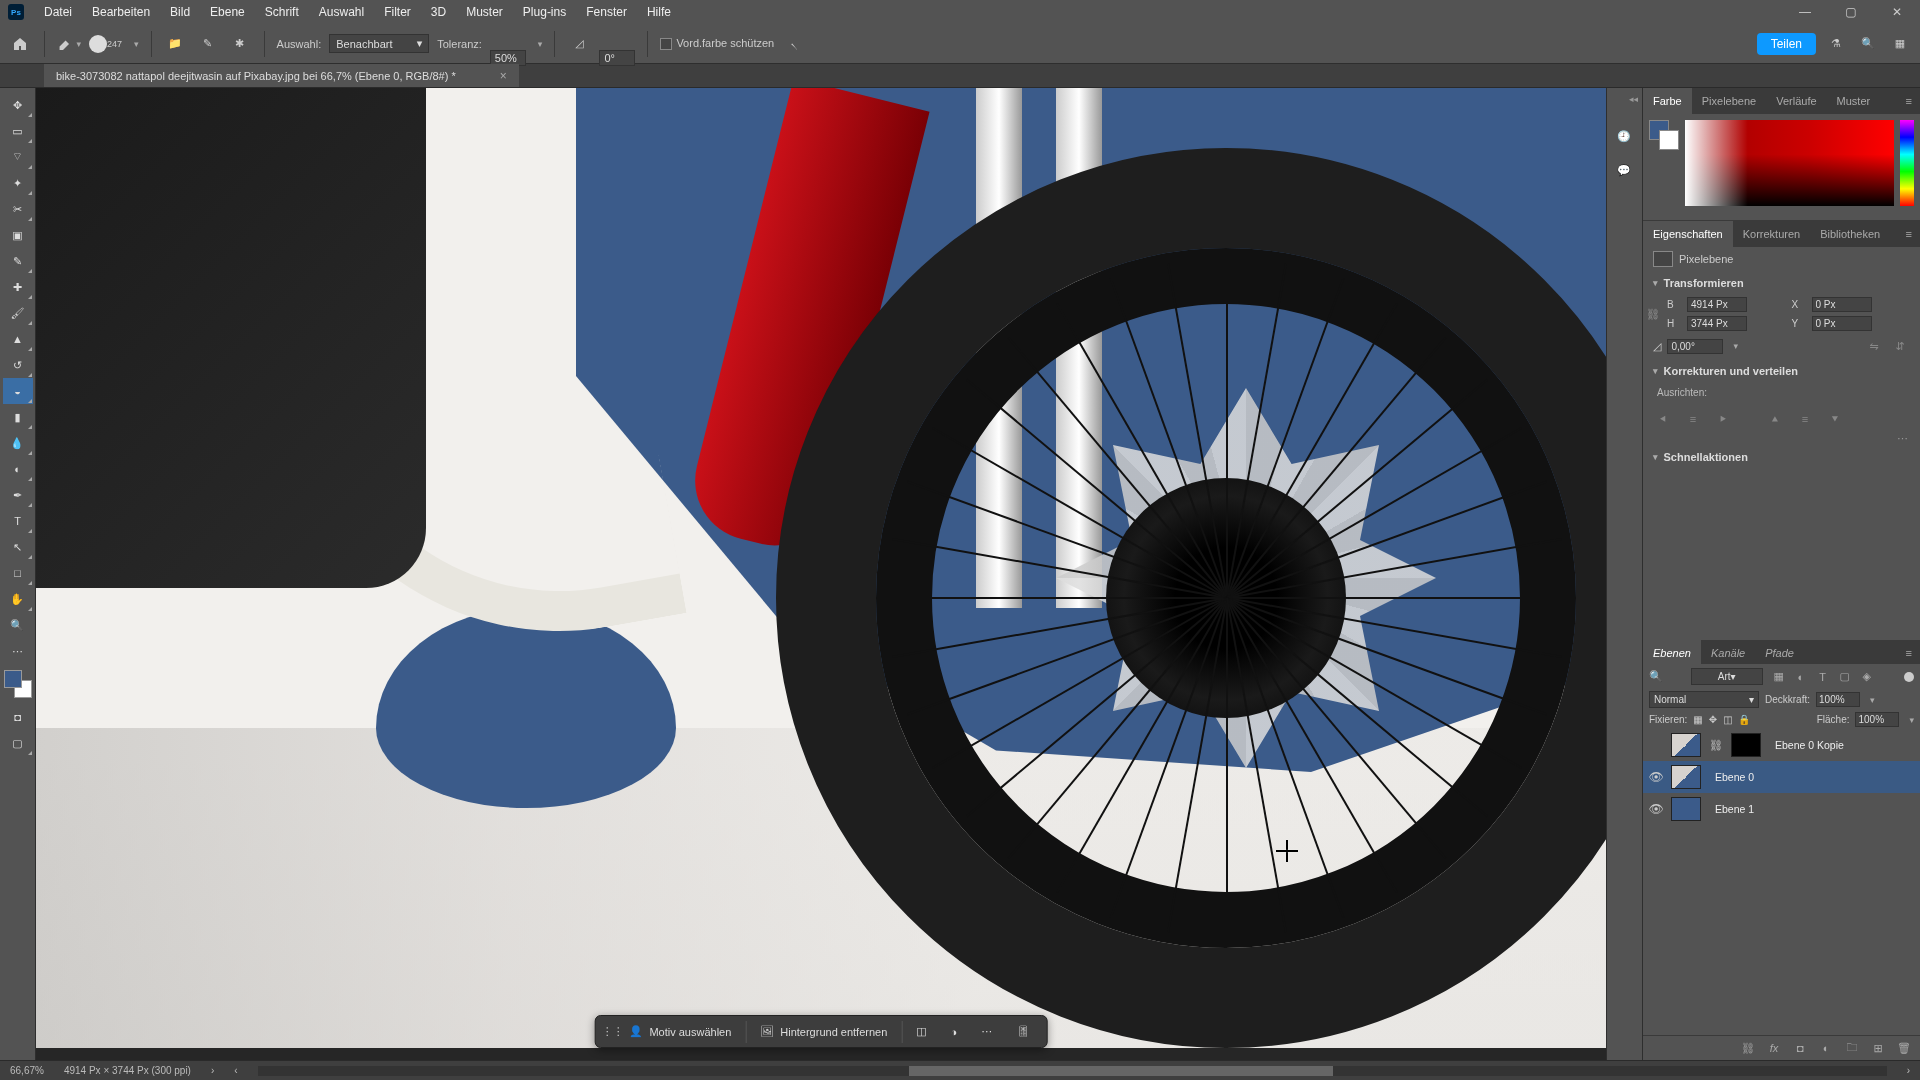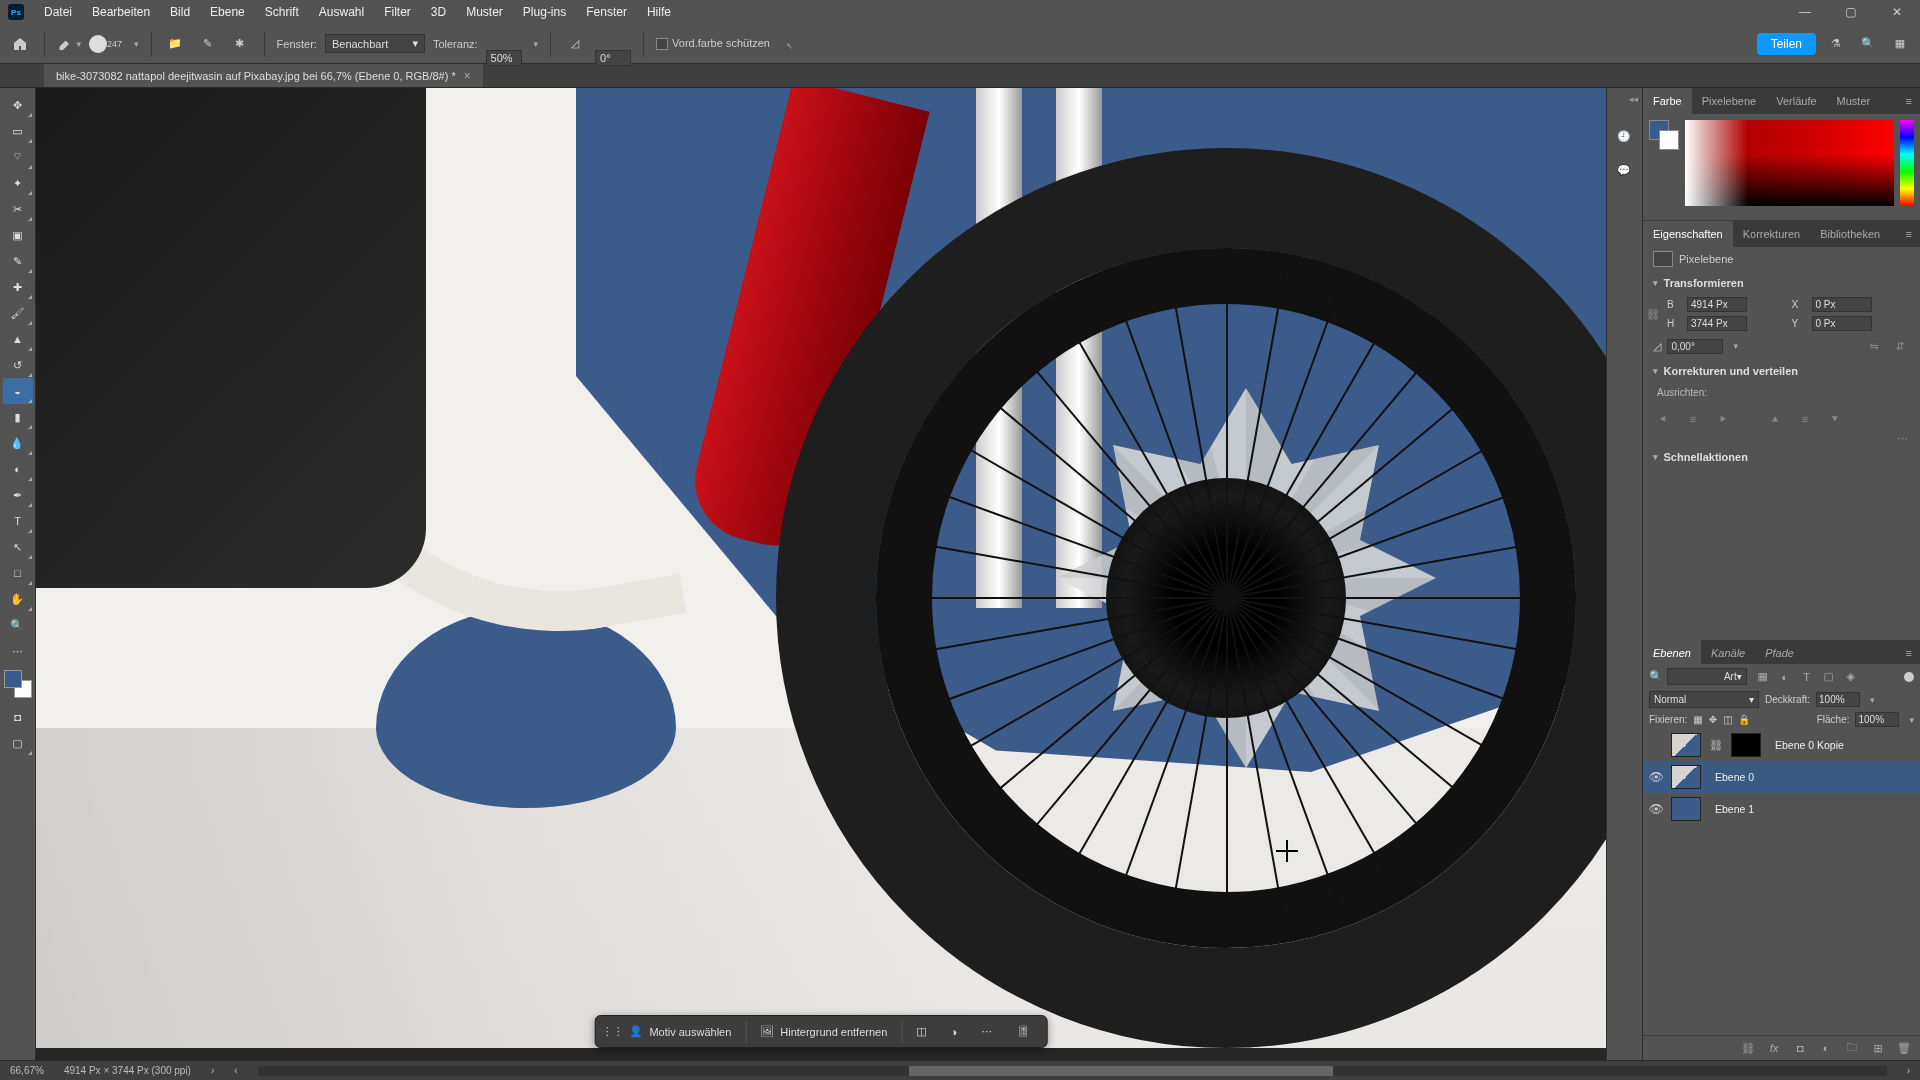--- a/index.html
+++ b/index.html
@@ -22,21 +22,21 @@
 .dd-arrow { font-size:9px; margin-left:4px; color:#aaa; }
 .opt-label { font-size:11px; color:#ccc; }
 .opt-select { background:#444; border:1px solid #333; padding:2px 6px; font-size:11px; color:#ddd; width:100px; display:flex; justify-content:space-between; align-items:center; }
 .opt-input { background:#444; border:1px solid #333; padding:1px 4px; font-size:11px; color:#ddd; width:36px;margin-top:29px; }
 .opt-chk { width:12px; height:12px; border:1px solid #888; background:#444; display:inline-block; vertical-align:middle; margin-right:4px;}
 .icon-btn { width:24px; height:24px; display:flex; align-items:center; justify-content:center; color:#ccc; }
 .share-btn { background:#0d99ff; color:#fff; padding:4px 14px; border-radius:4px; font-size:12px; margin-left:auto; }
 
 
 .doc-tab-bar { height: 24px; background: #3f3f3f; display: flex; align-items: stretch; padding-left: 44px; border-bottom:1px solid #2a2a2a;}
-.doc-tab { background:#535353; padding:0 12px; display:flex; align-items:center; font-size:11px; color:#ddd; position:relative; }
+.doc-tab { background:#535353; padding:0 12px; display:flex; align-items:center; font-size:11px; color:#ddd; position:relative;gap:36px; }
 .doc-tab .close { margin-left:8px; font-size:12px; color:#aaa;}
 
 
 .main { display:flex; height: calc(1080px - 24px - 40px - 24px - 20px); }
 .tools { width:36px; background:#535353; border-right:1px solid #2e2e2e; display:flex; flex-direction:column; align-items:center; padding-top:4px; gap:0;}
 .tool { width:30px; height:26px; display:flex; align-items:center; justify-content:center; color:#ddd; position:relative; }
 .tool.active { background:#3a6ea5; }
 .tool .corner { position:absolute; right:1px; bottom:1px; width:0; height:0; border-left:4px solid transparent; border-bottom:4px solid #aaa;}
 .fg-bg { width:28px; height:28px; position:relative; margin-top:6px;}
 .fg-bg .fg { width:18px; height:18px; background:#3b5b8a; border:1px solid #999; position:absolute; top:0; left:0; z-index:2;}
@@ -103,21 +103,21 @@
 .tf-input { background:#444; border:1px solid #333; color:#ddd; padding:1px 3px; font-size:10px; width:60px;}
 .tf-link { grid-row: span 2; width:14px; display:flex; align-items:center; justify-content:center; color:#999;}
 .tf-angle { display:flex; align-items:center; gap:6px; padding:4px 10px;}
 .align-row { display:flex; gap:10px; padding:4px 10px;}
 .align-btn { width:20px; height:18px; border:1px solid transparent; display:flex; align-items:center; justify-content:center; color:#888;}
 .more-dots { text-align:right; padding:0 12px; color:#999;}
 
 .layers-tabs { display:flex; height:24px; background:#3a3a3a; margin-top:auto;font-style:italic;}
 .layers-body { flex:0 0 auto; }
 .layer-filter { display:flex; align-items:center; gap:4px; padding:4px 6px;}
-.lf-select { background:#444; border:1px solid #333; color:#ddd; font-size:10px; padding:2px 4px; width:80px; display:flex; justify-content:flex-end;}
+.lf-select { background:#444; border:1px solid #333; color:#ddd; font-size:10px; padding:2px 4px; width:72px; display:flex; justify-content:center;margin-left:24px;}
 .lf-icons { display:flex; gap:6px; margin-left:4px;}
 .lf-icon { width:16px; height:14px; display:flex; align-items:center; justify-content:center; color:#aaa; font-size:11px;}
 .lf-toggle { width:10px; height:10px; border-radius:50%; background:#ccc; margin-left:auto;}
 .blend-row { display:flex; align-items:center; gap:6px; padding:2px 6px; font-size:10px;}
 .blend-sel { background:#444; border:1px solid #333; color:#ddd; padding:2px 4px; width:110px; font-size:10px; display:flex; justify-content:space-between;}
 .opc-input { background:#444; border:1px solid #333; color:#ddd; padding:1px 2px; width:44px; font-size:10px;}
 .lock-row { display:flex; align-items:center; gap:6px; padding:2px 6px; font-size:10px;}
 .lock-icons { display:flex; gap:6px;}
 .layer-list { }
 .layer-row { display:flex; align-items:center; height:32px; padding:0 4px; gap:6px;}
@@ -180,21 +180,21 @@
   <div class="brush-prev">
     <div class="brush-dot"></div>
     <div class="brush-size">247</div>
   </div>
     <span class="dd-arrow">▾</span>
   <div class="opt-sep"></div>
   <div class="icon-btn">📁</div>
   <div class="icon-btn">✎</div>
   <div class="icon-btn">✱</div>
   <div class="opt-sep"></div>
-  <span class="opt-label">Fenster:</span>
+  <span class="opt-label">Auswahl:</span>
   <div class="opt-select">
       <span>Benachbart</span>
       <span>▾</span>
     </div>
   <span class="opt-label">Toleranz:</span>
   <div class="opt-input">50%</div>
   <span class="dd-arrow">▾</span>
   <div class="opt-sep"></div>
   <span class="icon-btn">◿</span>
   <div class="opt-input">0°</div>

